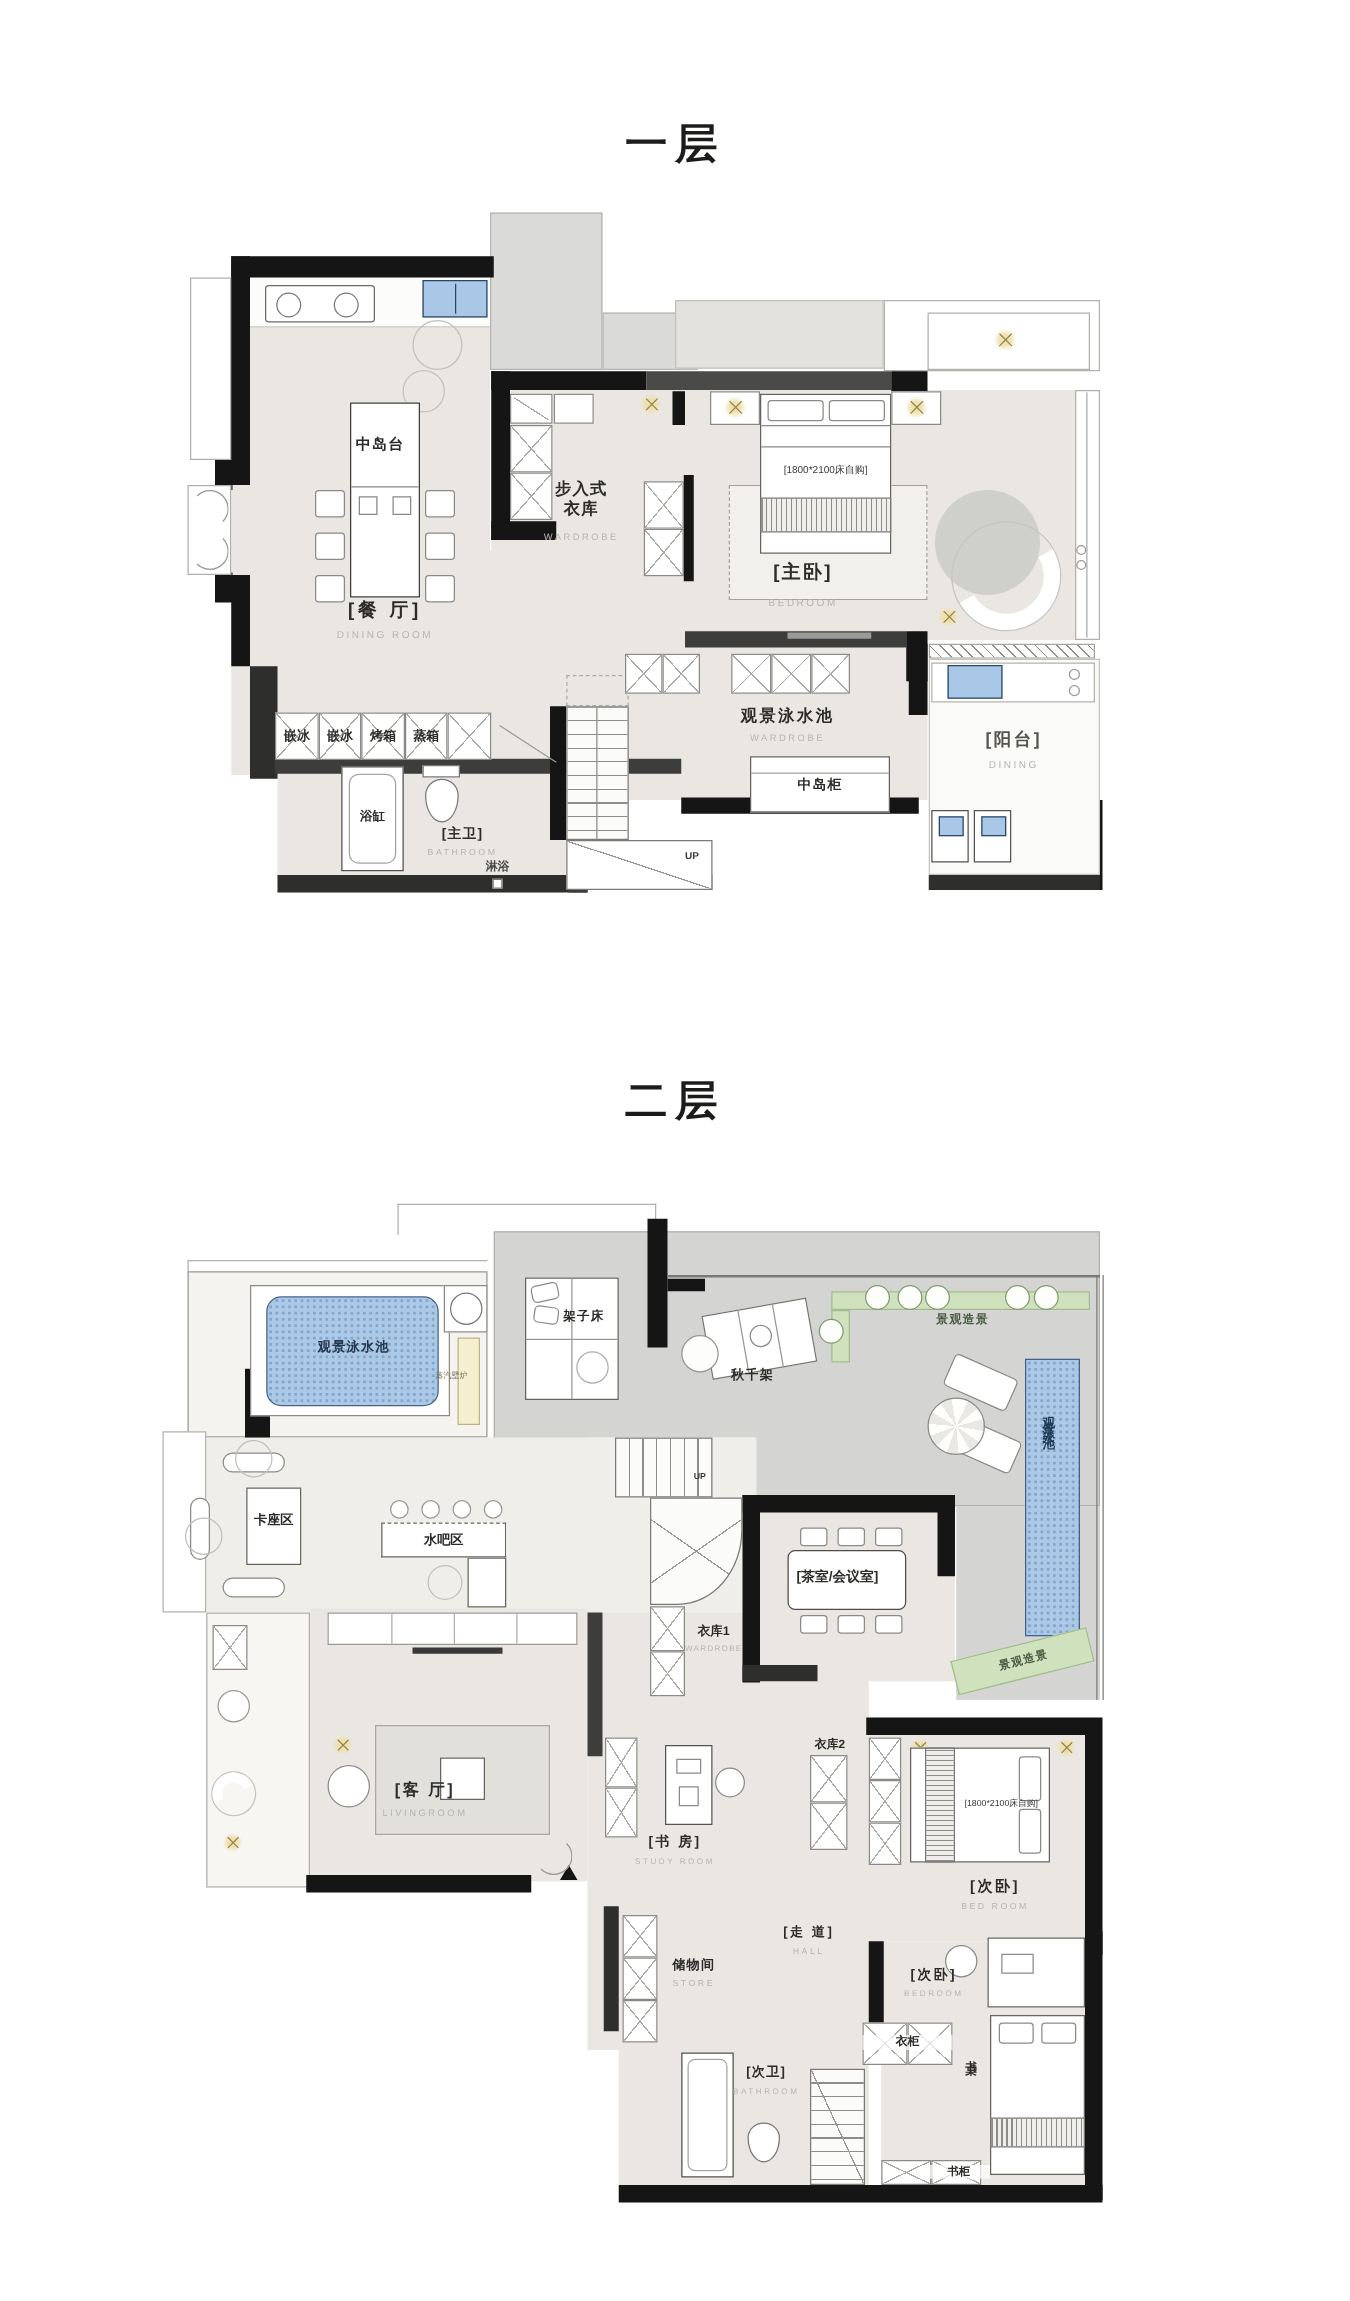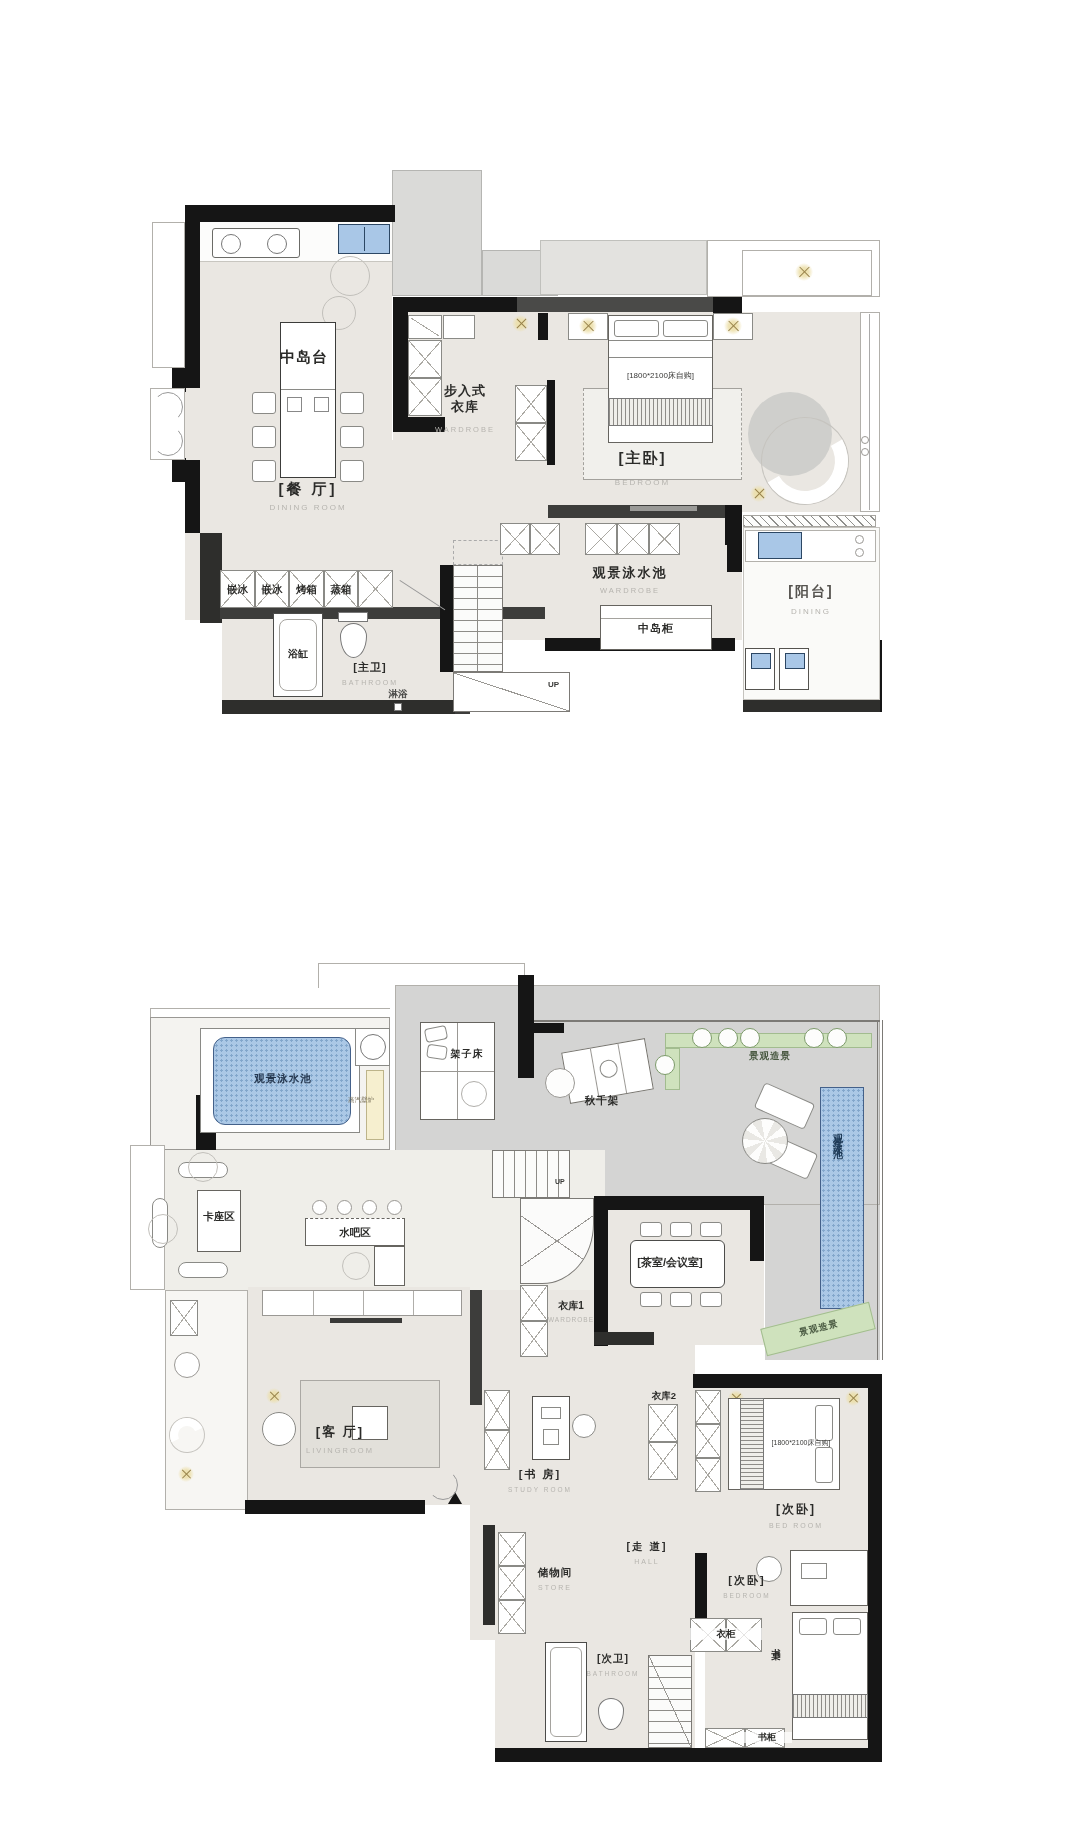--- a/index.html
+++ b/index.html
@@ -31,20 +31,21 @@
   .crescent{position:absolute;border-radius:50%;border:13px solid #fff;border-top-color:transparent;border-left-color:transparent;box-shadow:0 0 0 1px #c6c4bf;box-sizing:border-box}
   .umb{position:absolute;border:1px solid #8a8a86;border-radius:50%;background:repeating-conic-gradient(#fdfdfc 0 25deg,#e9e8e4 25deg 50deg);box-sizing:border-box}
   .title{position:absolute;left:0;right:0;text-align:center;font-size:34px;font-weight:700;color:#1c1c1a;letter-spacing:6px}
   .vtext{writing-mode:vertical-rl;text-orientation:upright}
 </style>
 </head>
 <body>
 
 <div id="canvas">
 
+  <div class="title" style="top:92px">一层</div>
 
   <div class="room" style="left:185px;top:222px;width:207px;height:398px;background:#eae7e2"></div>
   <div class="room" style="left:200px;top:222px;width:192px;height:40px;background:#fcfcfb;border-bottom:1px solid #c8c6c0"></div>
   <div class="room" style="left:392px;top:170px;width:90px;height:126px;background:#dadad8;border:1px solid #b5b5b2"></div>
   <div class="room" style="left:482px;top:250px;width:76px;height:46px;background:#dadad8;border:1px solid #b5b5b2"></div>
   <div class="room" style="left:540px;top:240px;width:167px;height:55px;background:#e3e2df;border:1px solid #c0c0bc"></div>
   <div class="thin" style="left:707px;top:240px;width:173px;height:57px"></div>
   <div class="thin" style="left:742px;top:250px;width:130px;height:46px"></div>
   <div class="fan" style="left:795px;top:263px;width:18px;height:18px"></div>
   <div class="room" style="left:393px;top:297px;width:162px;height:163px;background:#eae7e2"></div>
@@ -91,21 +92,21 @@
     <div class="abs" style="left:50%;top:2px;bottom:2px;width:1px;background:#2c4764"></div>
   </div>
   <div class="circ" style="left:330px;top:256px;width:40px;height:40px;border-color:#c2c0bb"></div>
   <div class="circ" style="left:322px;top:296px;width:34px;height:34px;border-color:#c2c0bb"></div>
 
   <div class="furn" style="left:280px;top:322px;width:56px;height:156px;border:1.5px solid #3c3c3a">
     <div class="abs" style="left:0;top:66px;width:100%;height:1px;background:#8a8a86"></div>
     <div class="furn" style="left:6px;top:74px;width:15px;height:15px;border-color:#888"></div>
     <div class="furn" style="left:33px;top:74px;width:15px;height:15px;border-color:#888"></div>
   </div>
-  <div class="lab" style="left:280px;top:348px;width:48px;font-size:15px">中岛台</div>
+  <div class="lab" style="left:280px;top:348px;width:48px;font-size:12px">中岛台</div>
   <div class="furn" style="left:252px;top:392px;width:24px;height:22px;border-radius:3px;border-color:#8a8a86"></div>
   <div class="furn" style="left:252px;top:426px;width:24px;height:22px;border-radius:3px;border-color:#8a8a86"></div>
   <div class="furn" style="left:252px;top:460px;width:24px;height:22px;border-radius:3px;border-color:#8a8a86"></div>
   <div class="furn" style="left:340px;top:392px;width:24px;height:22px;border-radius:3px;border-color:#8a8a86"></div>
   <div class="furn" style="left:340px;top:426px;width:24px;height:22px;border-radius:3px;border-color:#8a8a86"></div>
   <div class="furn" style="left:340px;top:460px;width:24px;height:22px;border-radius:3px;border-color:#8a8a86"></div>
   <div class="lab" style="left:248px;top:480px;width:120px;font-size:15px;letter-spacing:3px">[餐 厅]</div>
   <div class="en" style="left:248px;top:503px;width:120px">DINING ROOM</div>
 
   <div class="xb" style="left:220px;top:570px;width:35px;height:38px"></div>
@@ -193,20 +194,21 @@
   <div class="circ" style="left:855px;top:548px;width:9px;height:9px"></div>
   <div class="lab" style="left:756px;top:583px;width:110px;font-size:14px;letter-spacing:2px;color:#55534f">[阳台]</div>
   <div class="en" style="left:756px;top:607px;width:110px">DINING</div>
   <div class="furn" style="left:745px;top:648px;width:30px;height:42px;border-color:#55534f">
     <div class="abs" style="left:5px;top:4px;width:18px;height:14px;background:#a9c7e7;border:1px solid #2c4764"></div>
   </div>
   <div class="furn" style="left:779px;top:648px;width:30px;height:42px;border-color:#55534f">
     <div class="abs" style="left:5px;top:4px;width:18px;height:14px;background:#a9c7e7;border:1px solid #2c4764"></div>
   </div>
 
+  <div class="title" style="top:858px">二层</div>
 
   <div class="abs" style="left:318px;top:963px;width:207px;height:25px;border:1px solid #b2b0ab;border-bottom:none;box-sizing:border-box"></div>
   <div class="abs" style="left:150px;top:1008px;width:240px;height:10px;border:1px solid #b2b0ab;border-bottom:none;border-right:none;box-sizing:border-box"></div>
 
   <div class="room" style="left:395px;top:985px;width:485px;height:220px;background:#d4d4d3;border:1px solid #b2b0ab"></div>
   <div class="room" style="left:765px;top:1205px;width:115px;height:155px;background:#d4d4d3"></div>
   <div class="room" style="left:150px;top:1017px;width:240px;height:133px;background:#f4f3f0;border:1px solid #9a9894"></div>
   <div class="room" style="left:165px;top:1150px;width:440px;height:140px;background:#efeee9"></div>
   <div class="thin" style="left:130px;top:1145px;width:35px;height:145px"></div>
   <div class="room" style="left:594px;top:1205px;width:170px;height:140px;background:#eae7e2"></div>

